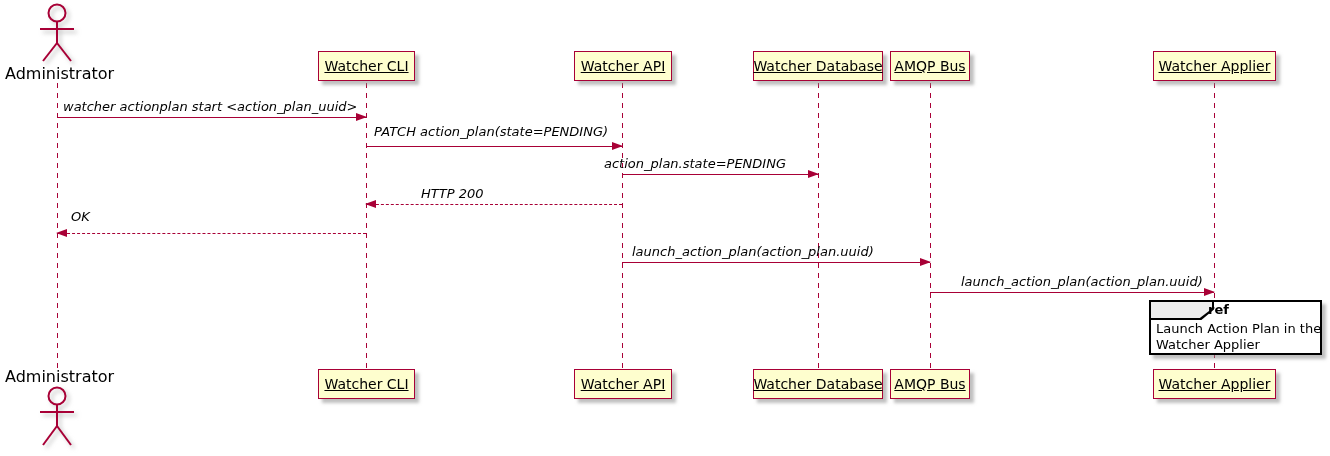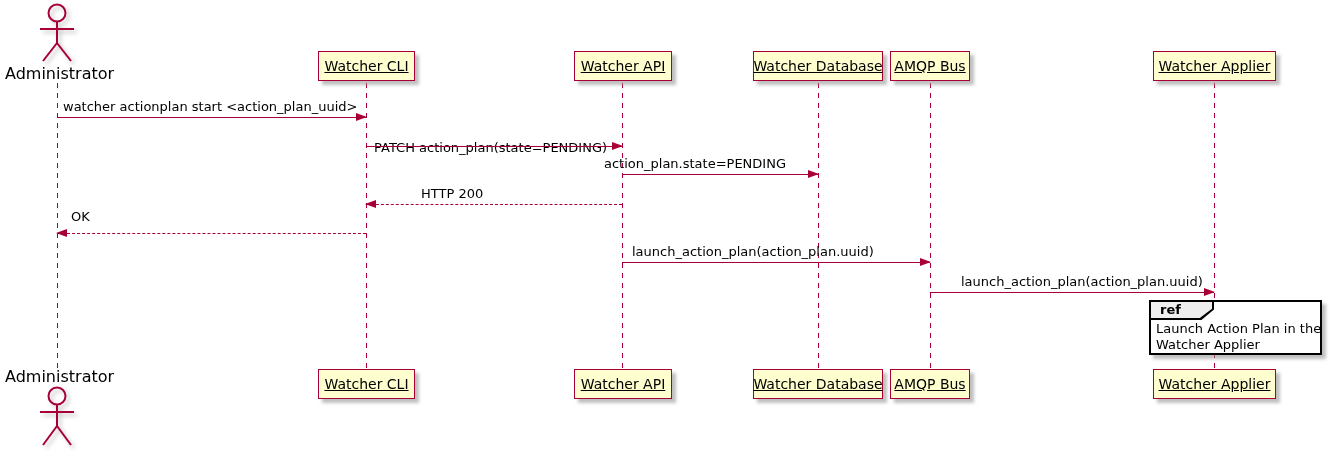--- a/index.html
+++ b/index.html
@@ -17,35 +17,35 @@
   }
   
   .lifeline{
     position:absolute;width:1px;top:83px;height:286px;
     background:repeating-linear-gradient(180deg,#A80036 0 5px,transparent 5px 10px);
   }
   
   .actor-name{position:absolute;width:104px;text-align:center;font-size:16px;white-space:nowrap;}
   .actor-svg{position:absolute;filter:drop-shadow(3px 3px 2px rgba(150,150,150,.6));}
   
-  .msg-label{position:absolute;font-size:13px;white-space:nowrap;line-height:16px;}
+  .msg-label{position:absolute;font-size:13px;white-space:nowrap;line-height:16px;font-style:italic;}
   .arrow{position:absolute;height:0;border-top:1px solid #A80036;}
   .arrow.dashed{border-top-style:dashed;}
   .head{position:absolute;width:0;height:0;border-top:4.5px solid transparent;border-bottom:4.5px solid transparent;top:-5px;}
   .head.r{right:-1px;border-left:11px solid #A80036;}
   .head.l{left:-1px;border-right:11px solid #A80036;}
   
   .ref{
     position:absolute;box-sizing:border-box;background:#fff;border:2px solid #000;
     box-shadow:4px 4px 3px rgba(140,140,140,.55);
   }
   .ref-tag{position:absolute;left:0;top:0;width:63px;height:18px;}
   .ref-tag .blk{position:absolute;inset:0;background:#000;clip-path:polygon(0 0,100% 0,100% 42%,80% 100%,0 100%);}
   .ref-tag .fil{position:absolute;left:0;top:0;width:61px;height:16px;background:#EEEEEE;clip-path:polygon(0 0,100% 0,100% 42%,80% 100%,0 100%);}
-  .ref-tag .txt{position:relative;display:block;padding-left:9px;font-size:13px;font-weight:bold;line-height:16px;}
+  .ref-tag .txt{position:relative;display:block;padding-left:9px;font-size:13px;font-weight:bold;line-height:16px;margin-left:48px;}
   .ref-body{position:absolute;left:5px;top:19px;font-size:13px;line-height:16px;white-space:nowrap;}
   .sline{stroke:#A80036;stroke-width:2;fill:none;}
 </style>
 </head>
 <body>
 
 <div class="stage">
 
   <div class="lifeline" style="left:57px;"></div>
   <div class="lifeline" style="left:366px;"></div>
@@ -70,21 +70,21 @@
   <div class="pbox" style="left:1153px;top:51px;width:123px;">Watcher Applier</div>
 
   <div>
     <div class="msg-label" style="left:63px;top:99px;">watcher actionplan start &lt;action_plan_uuid&gt;</div>
     <div class="arrow" style="left:57px;top:117px;width:309px;">
         <i class="head r"></i>
       </div>
   </div>
 
   <div>
-    <div class="msg-label" style="left:374px;top:140px;">PATCH action_plan(state=PENDING)</div>
+    <div class="msg-label" style="left:374px;top:124px;">PATCH action_plan(state=PENDING)</div>
     <div class="arrow" style="left:366px;top:146px;width:256px;">
         <i class="head r"></i>
       </div>
   </div>
 
   <div>
     <div class="msg-label" style="left:604px;top:156px;">action_plan.state=PENDING</div>
     <div class="arrow" style="left:622px;top:174px;width:196px;">
         <i class="head r"></i>
       </div>

